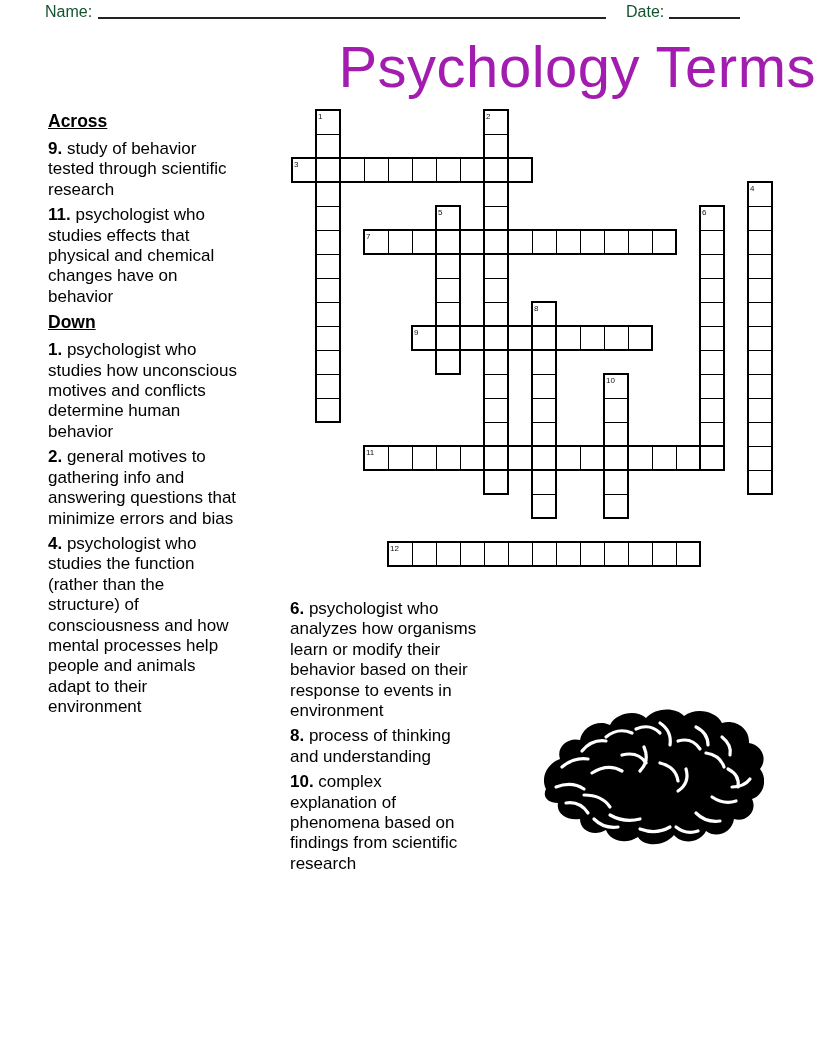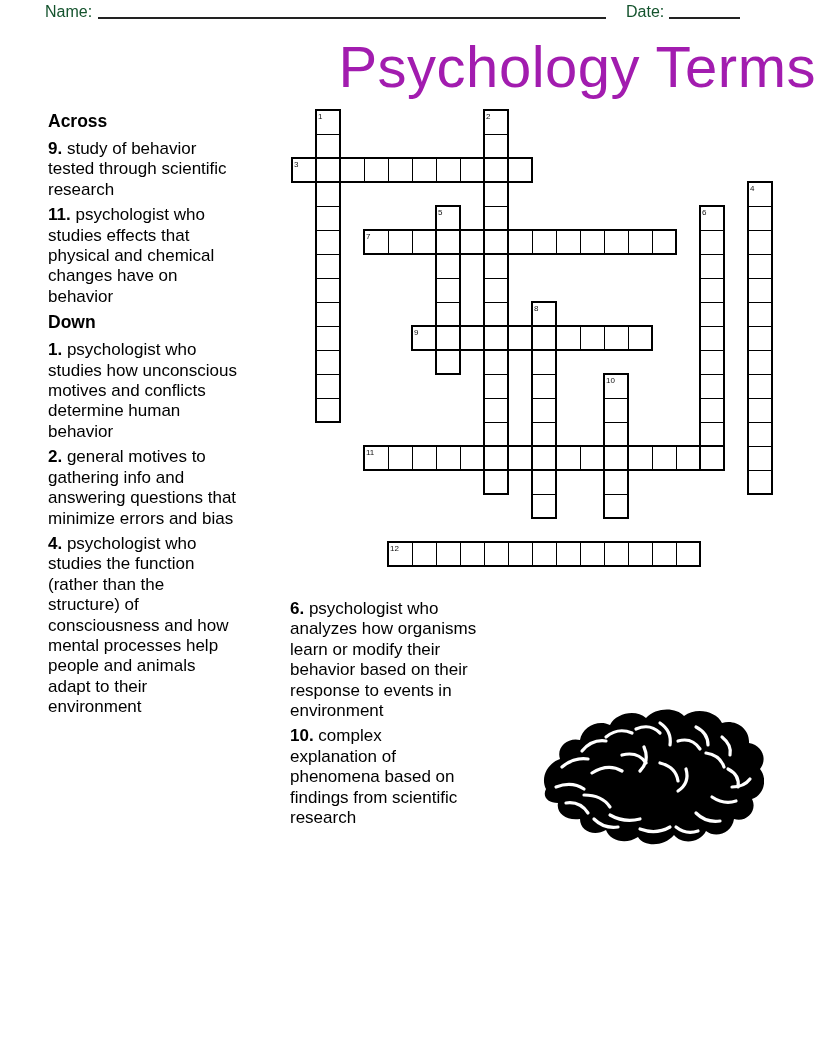--- a/index.html
+++ b/index.html
@@ -24,21 +24,21 @@
     font-size:58px; font-weight:400; letter-spacing:0.5px;
     color:#a21caf;
   }
 
   #grid-svg { position:absolute; left:0; top:0; }
 
   .clue-col { position:absolute; font-size:17px; line-height:20.4px; }
   #col-left { left:48px; top:111px; width:242px; }
   #col-mid  { left:290px; top:599px; width:232px; }
   .clue-col h2 {
-    font-size:17.5px; font-weight:bold; 
+    font-size:17.5px; font-weight:bold; text-decoration:underline;
     line-height:21px; margin:0 0 7px 0;
   }
   .clue { margin:0 0 5px 0; }
   .clue-num { font-weight:bold; }
   .clue-text { white-space:pre-line; }
 
   #brain { position:absolute; left:536px; top:703px; width:228px; height:146px; }
   .gyri { fill:none; stroke:#fff; stroke-width:3.2; stroke-linecap:round; }
 
   .cell { fill:#ffffff; stroke:#000000; stroke-width:1; shape-rendering:crispEdges; }
@@ -262,20 +262,22 @@
 </div>
 
 <div class="clue-col" id="col-mid">
   <div id="down-right-list">
       <p class="clue"><span class="clue-num">6.</span><span class="clue-text"> psychologist who
 analyzes how organisms
 learn or modify their
 behavior based on their
 response to events in
 environment</span></p>
+      <p class="clue"><span class="clue-num">8.</span><span class="clue-text"> process of thinking
+and understanding</span></p>
       <p class="clue"><span class="clue-num">10.</span><span class="clue-text"> complex
 explanation of
 phenomena based on
 findings from scientific
 research</span></p>
     </div>
 </div>
 
 <svg id="brain" viewBox="0 0 228 146">
   <path fill="#000" d="M 10 86

